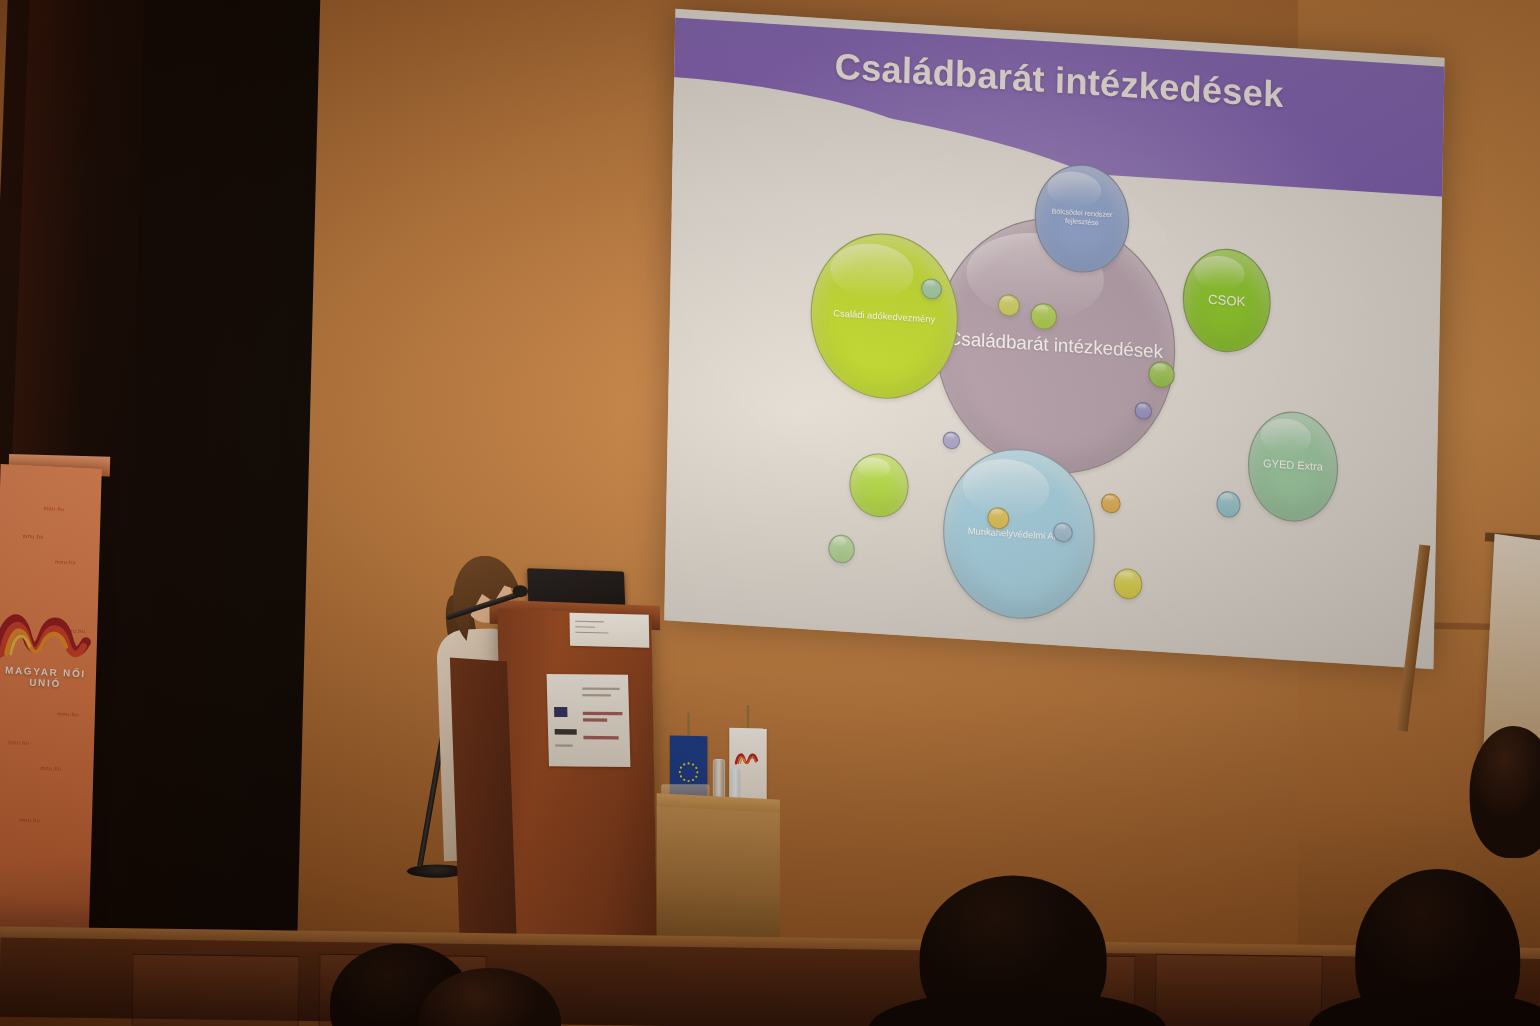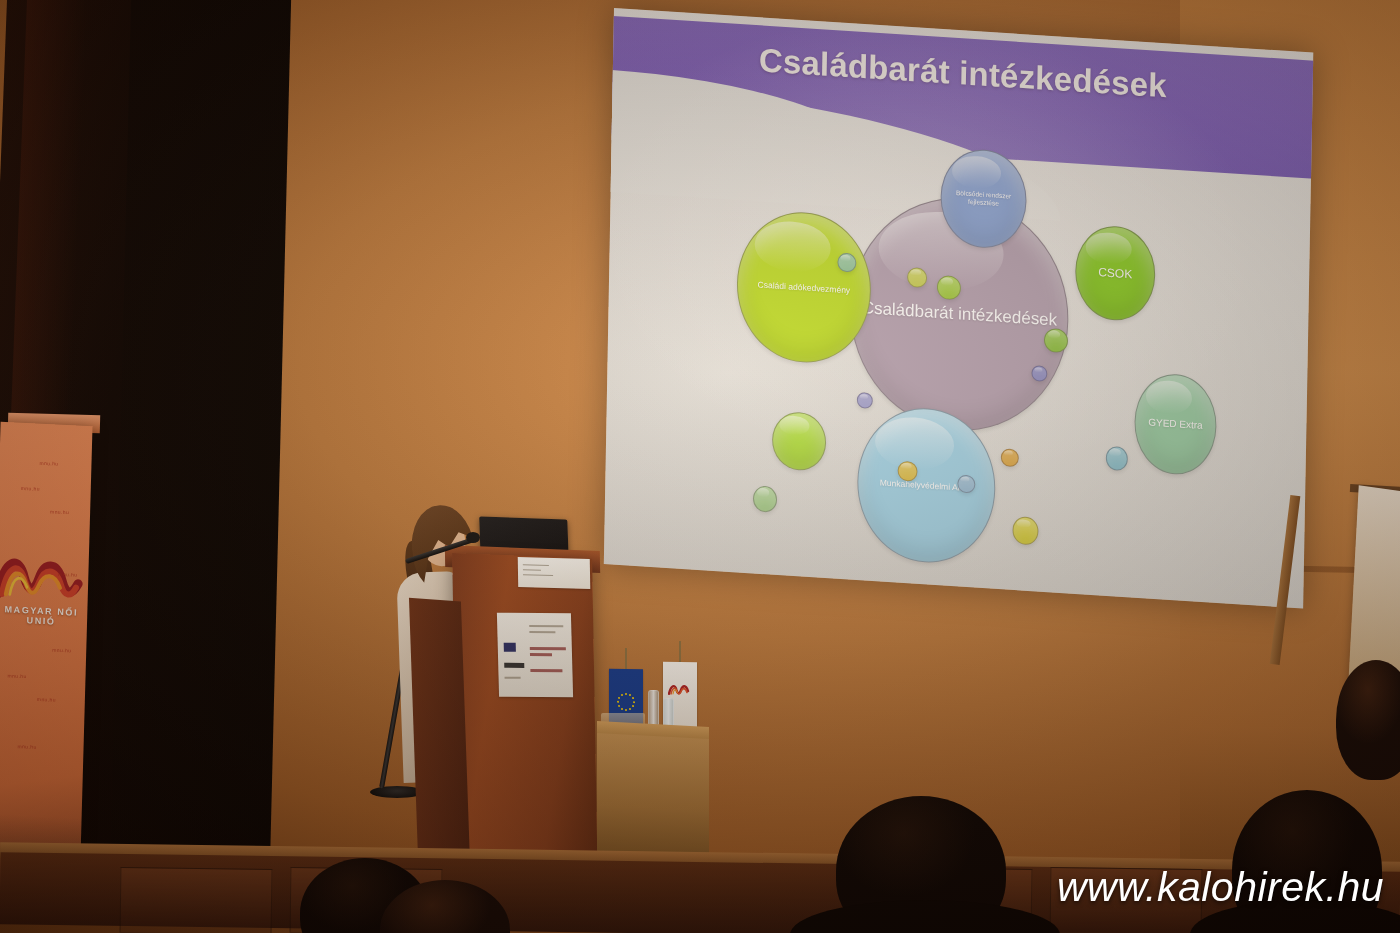--- a/index.html
+++ b/index.html
@@ -492,14 +492,13 @@
   <div class="head" style="left:300px;top:858px;width:130px;height:110px;"></div>
   <div class="head soft" style="left:380px;top:880px;width:130px;height:100px;"></div>
   <div class="head" style="left:836px;top:796px;width:170px;height:150px;"></div>
   <div class="shoulder" style="left:790px;top:900px;width:270px;height:60px;"></div>
   <div class="head" style="left:1232px;top:790px;width:150px;height:160px;"></div>
   <div class="shoulder" style="left:1190px;top:900px;width:230px;height:60px;"></div>
   <div class="head soft" style="left:1336px;top:660px;width:80px;height:120px;"></div>
 
   <div class="grade"></div>
 
-  <div class="watermark">www.kalohirek.hu</div>
 </div>
 
 </body></html>

